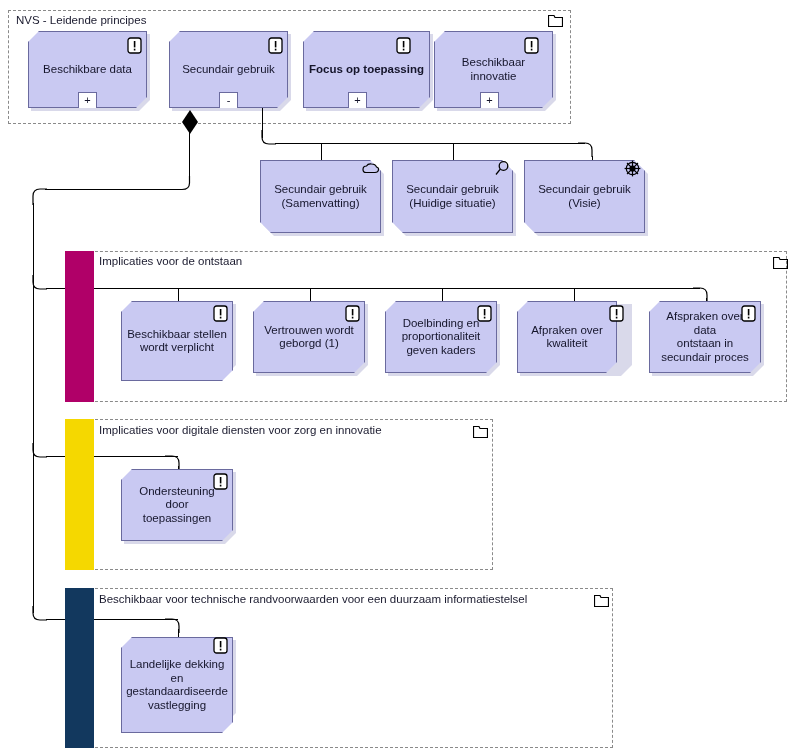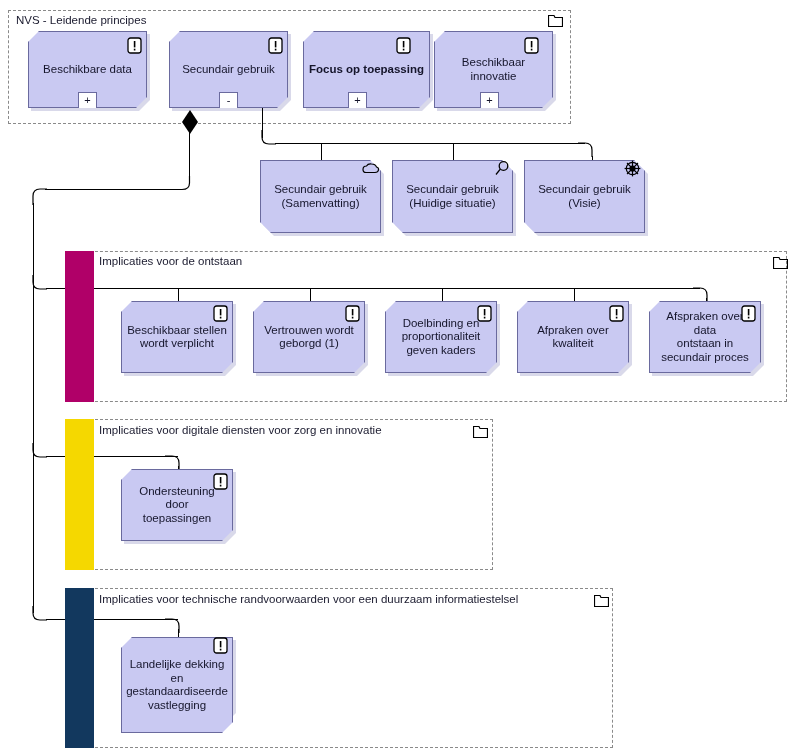--- a/index.html
+++ b/index.html
@@ -187,21 +187,21 @@
 <div class="ln v" style="left:178px;top:288px;height:13px;"></div>
 <div class="ln v" style="left:310px;top:288px;height:13px;"></div>
 <div class="ln v" style="left:442px;top:288px;height:13px;"></div>
 <div class="ln v" style="left:574px;top:288px;height:13px;"></div>
 <svg style="position:absolute;left:693px;top:287px;width:16px;height:16px;">
   <path d="M0 1 L7 1 Q14 1 14 8 L14 15" fill="none" stroke="#000" stroke-width="1.2"></path>
 </svg>
 <div class="ln v" style="left:706px;top:298px;height:3px;"></div>
 
 <div class="el-shadow" style="left:124px;top:304px;width:112px;height:72px;"></div>
-<div class="el" style="left:121px;top:301px;width:112px;height:72px;">
+<div class="el" style="left:121px;top:301px;width:112px;height:80px;">
   <div class="el-label" style="white-space:pre-line;">Beschikbaar stellen
 wordt verplicht</div>
 </div>
 <svg class="badge" style="left:213px;top:305px;" viewBox="0 0 15 17">
   <rect x="1" y="1" width="13" height="15" rx="2.5" fill="#fff" stroke="#000" stroke-width="1.3"></rect>
   <rect x="6.8" y="4" width="1.6" height="6.4" fill="#000"></rect>
     <rect x="6.8" y="11.7" width="1.6" height="1.8" fill="#000"></rect>
 </svg>
 
 <div class="el-shadow" style="left:256px;top:304px;width:112px;height:72px;"></div>
@@ -221,21 +221,21 @@
 proportionaliteit
 geven kaders</div>
 </div>
 <svg class="badge" style="left:477px;top:305px;" viewBox="0 0 15 17">
   <rect x="1" y="1" width="13" height="15" rx="2.5" fill="#fff" stroke="#000" stroke-width="1.3"></rect>
   <rect x="6.8" y="4" width="1.6" height="6.4" fill="#000"></rect>
     <rect x="6.8" y="11.7" width="1.6" height="1.8" fill="#000"></rect>
 </svg>
 
 <div class="el-shadow" style="left:520px;top:304px;width:112px;height:72px;"></div>
-<div class="el" style="left:517px;top:301px;width:112px;height:72px;">
+<div class="el" style="left:517px;top:301px;width:100px;height:72px;">
   <div class="el-label" style="white-space:pre-line;">Afpraken over
 kwaliteit</div>
 </div>
 <svg class="badge" style="left:609px;top:305px;" viewBox="0 0 15 17">
   <rect x="1" y="1" width="13" height="15" rx="2.5" fill="#fff" stroke="#000" stroke-width="1.3"></rect>
   <rect x="6.8" y="4" width="1.6" height="6.4" fill="#000"></rect>
     <rect x="6.8" y="11.7" width="1.6" height="1.8" fill="#000"></rect>
 </svg>
 
 <div class="el-shadow" style="left:652px;top:304px;width:112px;height:72px;"></div>
@@ -267,21 +267,21 @@
 toepassingen</div>
 </div>
 <svg class="badge" style="left:213px;top:473px;" viewBox="0 0 15 17">
   <rect x="1" y="1" width="13" height="15" rx="2.5" fill="#fff" stroke="#000" stroke-width="1.3"></rect>
   <rect x="6.8" y="4" width="1.6" height="6.4" fill="#000"></rect>
     <rect x="6.8" y="11.7" width="1.6" height="1.8" fill="#000"></rect>
 </svg>
 
 <div class="group" style="left:65px;top:588px;width:548px;height:160px;"></div>
 <div class="colorbar" style="left:65px;top:588px;width:29px;height:160px;background:#12385e;"></div>
-<div class="group-title" style="left:99px;top:593px;">Implicaties voor technische randvoorwaarden voor een duurzaam informatiestelsel</div>
+<div class="group-title" style="left:99px;top:593px;">Beschikbaar voor technische randvoorwaarden voor een duurzaam informatiestelsel</div>
 <svg class="folder-icon" style="left:594px;top:594px;" viewBox="0 0 15 13">
   <path d="M0.5 3.5 L0.5 12.5 L14.5 12.5 L14.5 3.5 L7 3.5 L6 1.5 L0.5 1.5 Z" fill="none" stroke="#000" stroke-width="1.2"></path>
 </svg>
 <svg style="position:absolute;left:165px;top:618px;width:16px;height:16px;">
   <path d="M0 1 L7 1 Q14 1 14 8 L14 15" fill="none" stroke="#000" stroke-width="1.2"></path>
 </svg>
 <div class="ln v" style="left:178px;top:629px;height:9px;"></div>
 
 <div class="el-shadow" style="left:124px;top:640px;width:112px;height:84px;"></div>
 <div class="el" style="left:121px;top:637px;width:112px;height:96px;">

